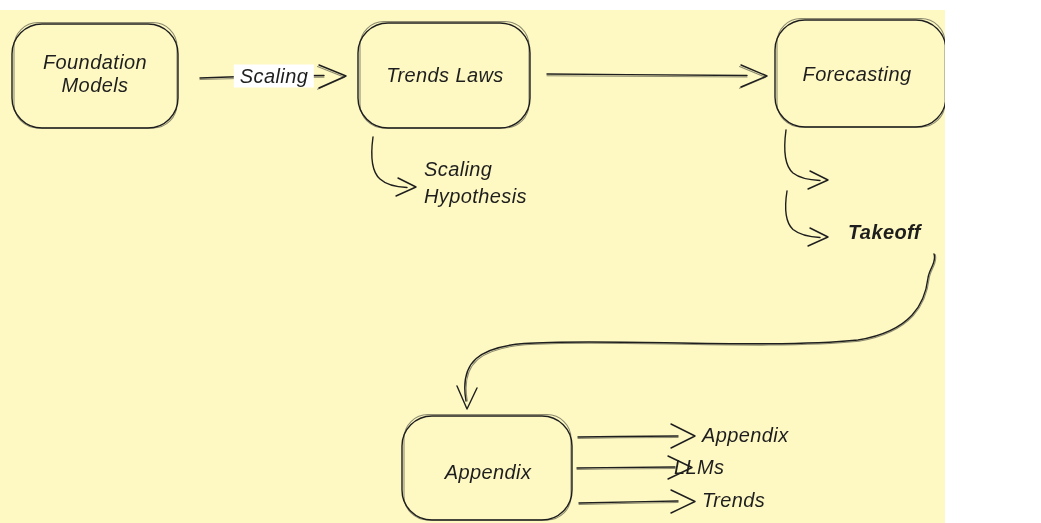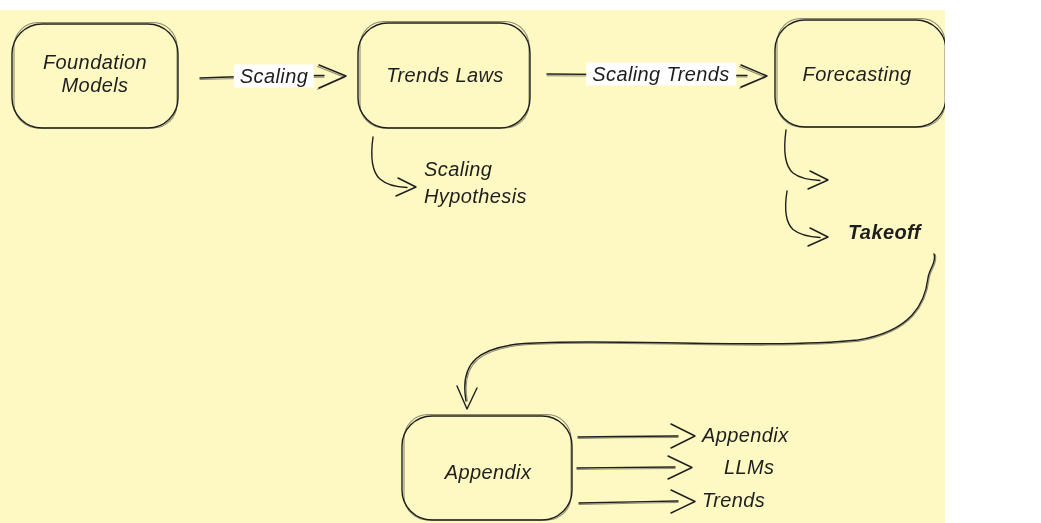--- a/index.html
+++ b/index.html
@@ -143,27 +143,26 @@
 Models</div>
 
   <div class="lbl center" style="left:445px; top:65px;">Trends Laws</div>
 
   <div class="lbl center" style="left:857px; top:64px;text-align:right;">Forecasting</div>
 
   <div class="lbl center" style="left:488px; top:462px;font-style:italic;">Appendix</div>
 
   <div class="lbl center bg" style="left:274px; top:66px;">Scaling</div>
 
-  <div class="lbl center bg" style="left:661px; top:64px;">Scaling Trends</div>
 
   <div class="lbl vcenter tall" style="left:424px; top:173px;">Scaling
 Hypothesis</div>
 
 
   <div class="lbl vcenter" style="left:848px; top:222px;font-weight:bold;">Takeoff</div>
 
   <div class="lbl vcenter" style="left:702px; top:425px;">Appendix</div>
 
-  <div class="lbl vcenter" style="left:724px; top:457px;text-align:center;">LLMs</div>
+  <div class="lbl vcenter" style="left:674px; top:457px;text-align:center;">LLMs</div>
 
   <div class="lbl vcenter" style="left:702px; top:490px;">Trends</div>
 
 </div>
 
 </body></html>

